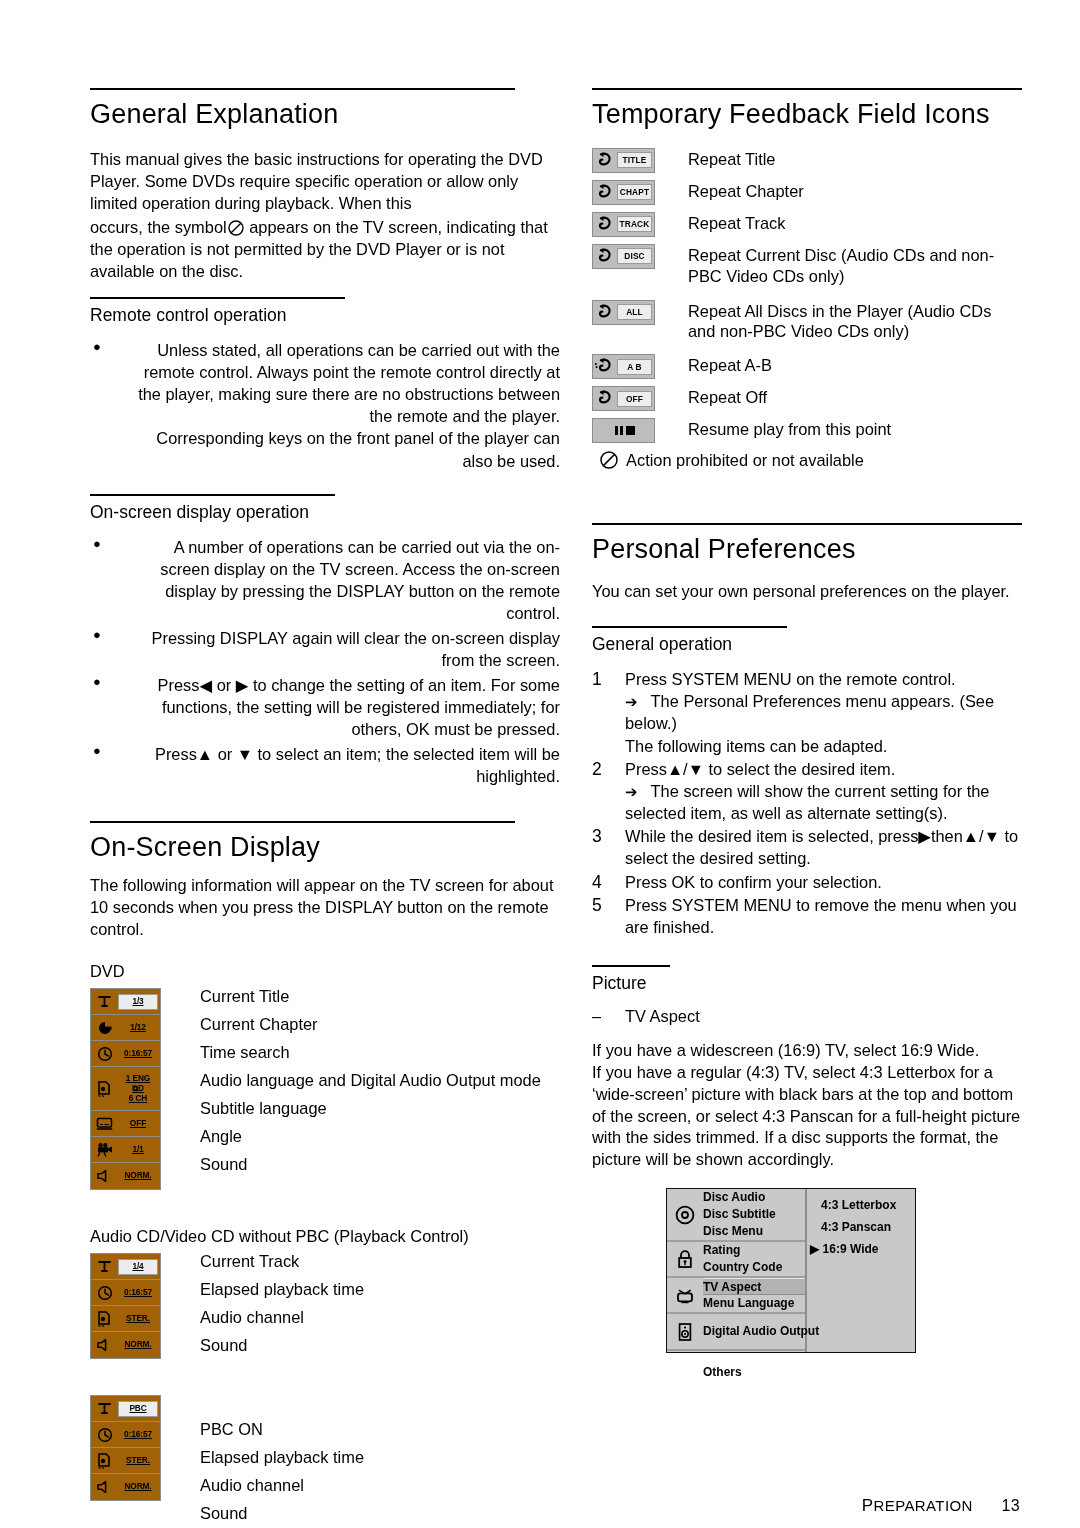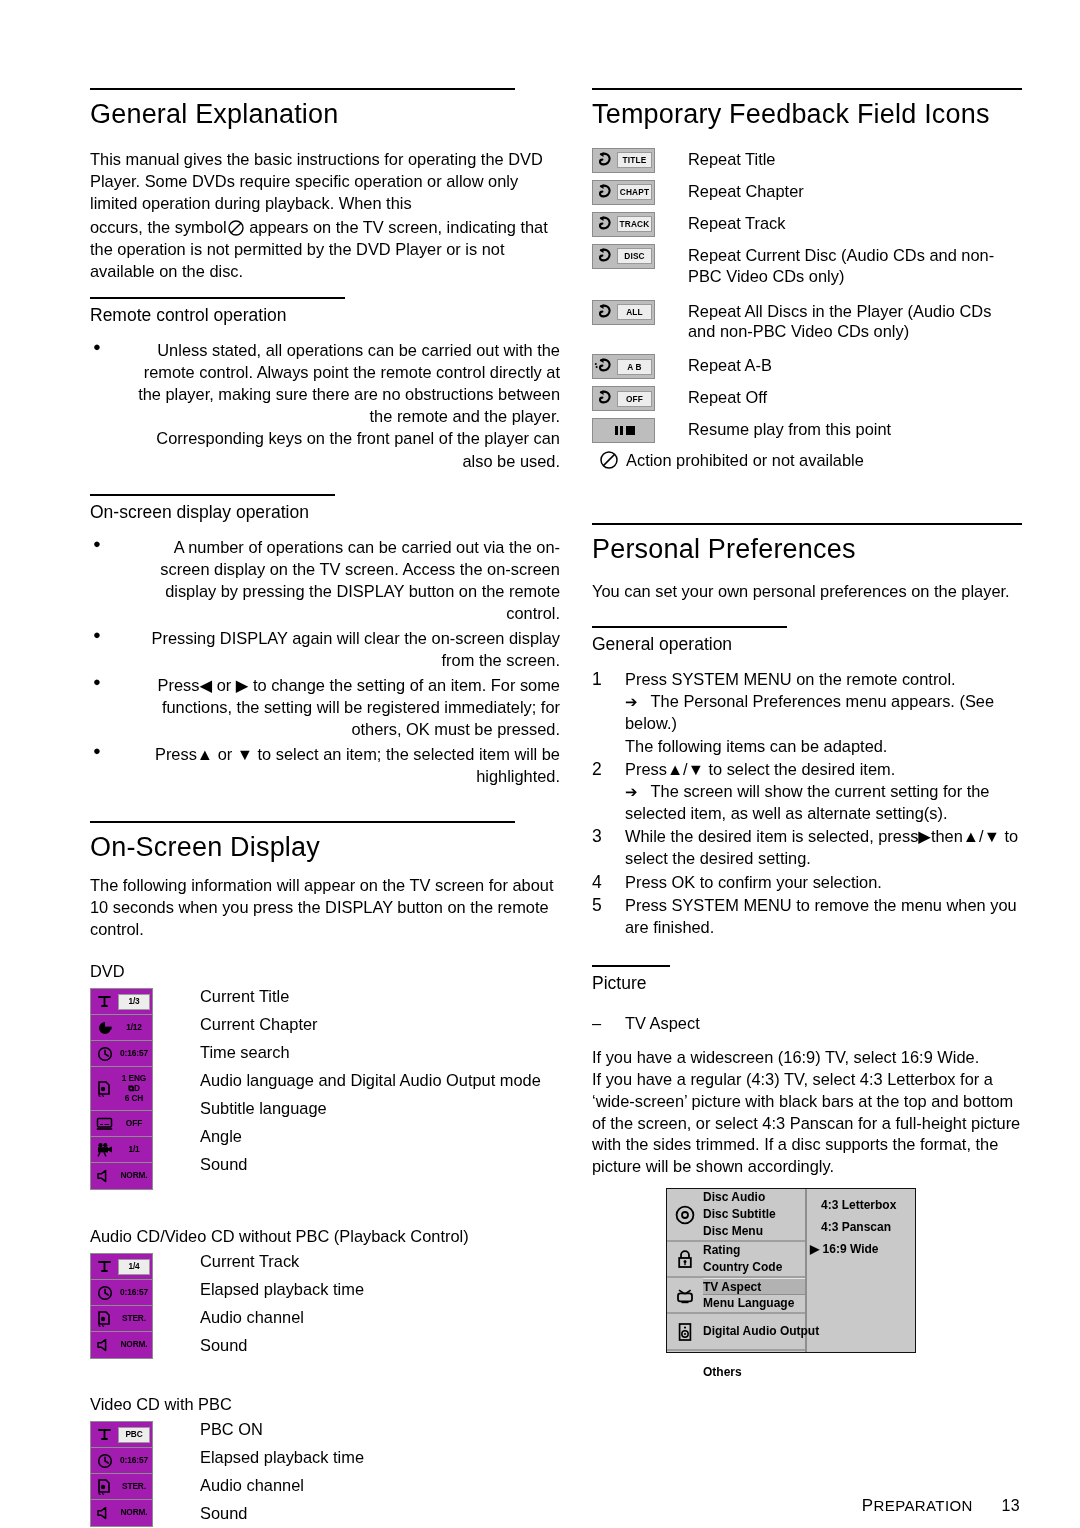--- a/index.html
+++ b/index.html
@@ -65,22 +65,22 @@
   .arrowline .ar { font-size:15px; padding-right:13px; }
 
   
   .dashline { font-size:16.4px; line-height:1.345; margin:0 0 13px 0; }
   .dashline .dsh { display:inline-block; width:33px; }
 
   
   .osd-block { position:relative; margin-bottom:0; }
   .osd-label { font-size:16.4px; margin:0 0 7px 0; }
   .strip {
-    width:63px; border:1.6px solid #8c8c8c; background:#a21caf;
-    display:inline-block; vertical-align:top;
+    width:71px; border:1.6px solid #8c8c8c; background:#a16207;
+    display:inline-block; vertical-align:top;text-decoration:underline;
   }
   .strip .row {
     height:26px; display:flex; align-items:center;
     border-bottom:1.4px solid #8c8c8c; padding:0 1px;
   }
   .strip .row:last-child { border-bottom:none; }
   .strip .row.tall { height:44px; }
   .glyph {
     width:25px; flex:0 0 25px; display:flex; align-items:center;
     justify-content:center; font-size:12px; line-height:1;
@@ -308,21 +308,20 @@
       </div>
       <div class="osd-desc">
         <div>Current Track</div>
         <div>Elapsed playback time</div>
         <div>Audio channel</div>
         <div>Sound</div>
       </div>
     </div>
 
     <div class="osd-block" style="margin-top:36px;">
-      <div class="osd-label">Video CD with PBC</div>
       <div class="strip">
         <div class="row">
           <span class="glyph">
             <svg width="15" height="15" viewBox="0 0 15 15">
                 <path d="M2 3h11M7.5 3v9M5 12h5" stroke="#000" stroke-width="1.8" fill="none" stroke-linecap="round"></path>
               </svg>
           </span>
           <span class="val boxed">PBC</span>
         </div>
         <div class="row">
@@ -495,21 +494,21 @@
       <li>
         <span class="num">4</span>
         <span>Press OK to confirm your selection.</span>
       </li>
       <li>
         <span class="num">5</span>
         <span>Press SYSTEM MENU to remove the menu when you are finished.</span>
       </li>
     </ol>
 
-    <h2 class="h2 w4" style="margin-top:27px; margin-bottom:18px;">Picture</h2>
+    <h2 class="h2 w4" style="margin-top:27px; margin-bottom:11px;">Picture</h2>
 
     <div class="dashline">
       <span class="dsh">–</span><span>TV Aspect</span>
     </div>
 
     <p class="body" style="white-space:pre-line; line-height:1.33;">If you have a widescreen (16:9) TV, select 16:9 Wide.
 If you have a regular (4:3) TV, select 4:3 Letterbox for a ‘wide-screen’ picture with black bars at the top and bottom of the screen, or select 4:3 Panscan for a full-height picture with the sides trimmed. If a disc supports the format, the picture will be shown accordingly.</p>
 
   </div>
 

